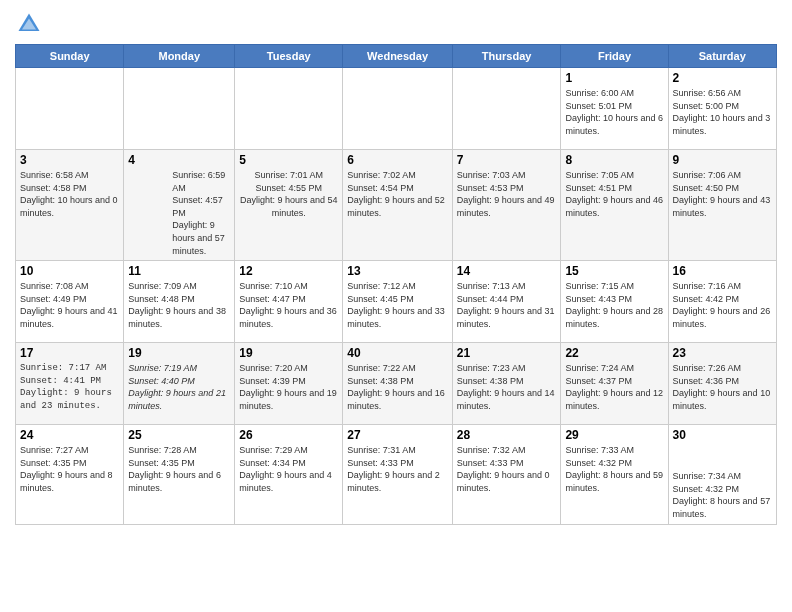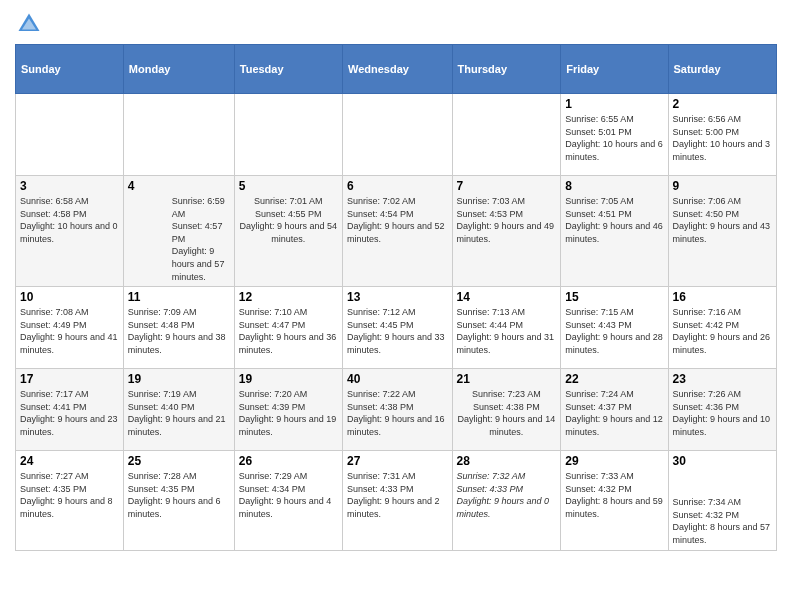--- a/index.html
+++ b/index.html
@@ -52,22 +52,22 @@
       color: #444;
     }
     .calendar {
       width: 100%;
       border-collapse: collapse;
       font-size: 10px;
     }
     .calendar th {
       background: #4a7bbf;
       color: #fff;
-      text-align: left;
-      padding: 18px 5px;
+      text-align: center;
+      padding: 5px 5px;
       font-size: 11px;
       font-weight: bold;
       border: 1px solid #3a6aae;
     }
     .calendar td {
       border: 1px solid #ccc;
       vertical-align: top;
       padding: 3px 4px;
       width: 113px;
       min-height: 70px;
@@ -126,21 +126,21 @@
     </thead>
     <tbody id="calendar-body">
     <tr>
           <td class="empty-cell"></td>
           <td class="empty-cell"></td>
           <td class="empty-cell"></td>
           <td class="empty-cell"></td>
           <td class="empty-cell"></td>
           <td>
             <div class="day-number">1</div>
-            <div class="day-info" style="white-space: pre-line;">Sunrise: 6:55 AM
+            <div class="day-info" style="white-space: pre-line;">Sunrise: 6:00 AM
 Sunset: 5:01 PM
 Daylight: 10 hours and 6 minutes.</div>
           </td>
           <td>
             <div class="day-number">2</div>
             <div class="day-info" style="white-space: pre-line;">Sunrise: 6:56 AM
 Sunset: 5:00 PM
 Daylight: 10 hours and 3 minutes.</div>
           </td>
         </tr>
@@ -228,45 +228,45 @@
           <td>
             <div class="day-number">16</div>
             <div class="day-info" style="white-space: pre-line;">Sunrise: 7:16 AM
 Sunset: 4:42 PM
 Daylight: 9 hours and 26 minutes.</div>
           </td>
         </tr>
         <tr>
           <td>
             <div class="day-number">17</div>
-            <div class="day-info" style="white-space: pre-line;">Sunrise: 7:17 AM
+            <div class="day-info" style="white-space: pre-line; font-family: Liberation Mono, monospace;">Sunrise: 7:17 AM
 Sunset: 4:41 PM
 Daylight: 9 hours and 23 minutes.</div>
           </td>
           <td>
             <div class="day-number">19</div>
-            <div class="day-info" style="white-space: pre-line;">Sunrise: 7:19 AM
+            <div class="day-info" style="white-space: pre-line; font-style: italic;">Sunrise: 7:19 AM
 Sunset: 4:40 PM
 Daylight: 9 hours and 21 minutes.</div>
           </td>
           <td>
             <div class="day-number">19</div>
             <div class="day-info" style="white-space: pre-line;">Sunrise: 7:20 AM
 Sunset: 4:39 PM
 Daylight: 9 hours and 19 minutes.</div>
           </td>
           <td>
             <div class="day-number">40</div>
             <div class="day-info" style="white-space: pre-line;">Sunrise: 7:22 AM
 Sunset: 4:38 PM
 Daylight: 9 hours and 16 minutes.</div>
           </td>
           <td>
             <div class="day-number">21</div>
-            <div class="day-info" style="white-space: pre-line; text-align: center;">Sunrise: 7:23 AM
+            <div class="day-info" style="white-space: pre-line;">Sunrise: 7:23 AM
 Sunset: 4:38 PM
 Daylight: 9 hours and 14 minutes.</div>
           </td>
           <td>
             <div class="day-number">22</div>
             <div class="day-info" style="white-space: pre-line;">Sunrise: 7:24 AM
 Sunset: 4:37 PM
 Daylight: 9 hours and 12 minutes.</div>
           </td>
           <td>
@@ -296,21 +296,21 @@
 Daylight: 9 hours and 4 minutes.</div>
           </td>
           <td>
             <div class="day-number">27</div>
             <div class="day-info" style="white-space: pre-line;">Sunrise: 7:31 AM
 Sunset: 4:33 PM
 Daylight: 9 hours and 2 minutes.</div>
           </td>
           <td>
             <div class="day-number">28</div>
-            <div class="day-info" style="white-space: pre-line; font-style: italic;">Sunrise: 7:32 AM
+            <div class="day-info" style="white-space: pre-line;">Sunrise: 7:32 AM
 Sunset: 4:33 PM
 Daylight: 9 hours and 0 minutes.</div>
           </td>
           <td>
             <div class="day-number">29</div>
             <div class="day-info" style="white-space: pre-line;">Sunrise: 7:33 AM
 Sunset: 4:32 PM
 Daylight: 8 hours and 59 minutes.</div>
           </td>
           <td>

